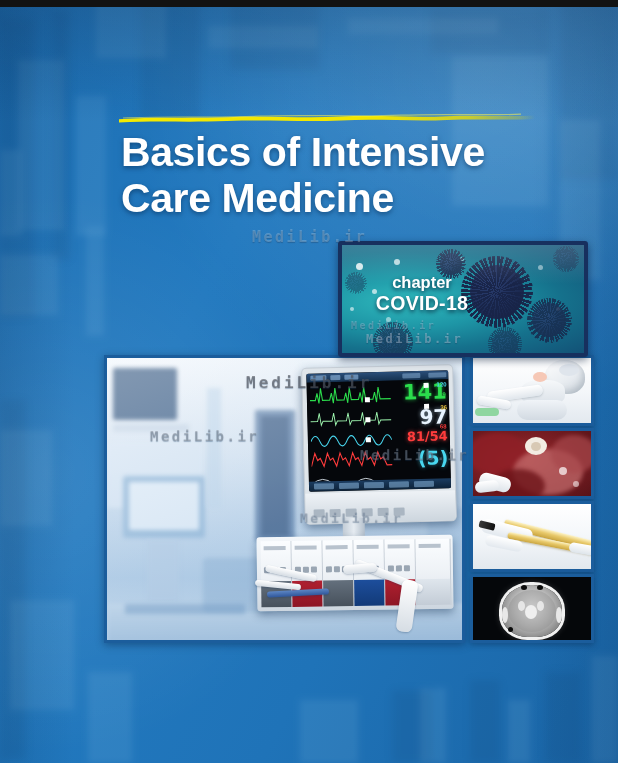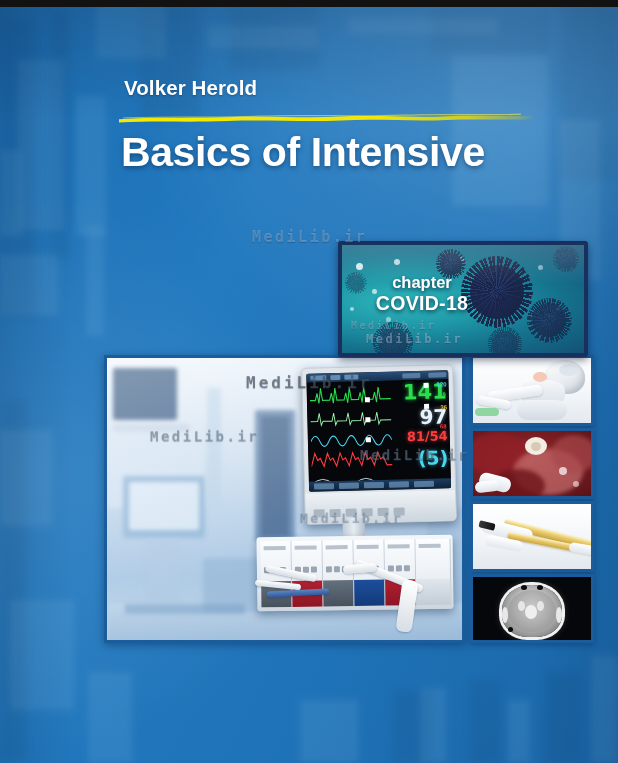--- a/index.html
+++ b/index.html
@@ -489,40 +489,40 @@
     <i style="left:592px; top:656px; width:26px;  height:107px;"></i>
     <i style="left:86px;  top:226px; width:18px;  height:110px;"></i>
     <i style="left:0px;   top:150px; width:22px;  height:86px;"></i>
   </div>
 
   <div class="bg-sheen"></div>
   <div class="bg-vignette"></div>
 
   <div class="top-bar"></div>
 
-  <div class="author">Volker Herold</div>
 
   <div class="hl-stroke">
     <svg viewBox="0 0 420 12" preserveAspectRatio="none" width="420" height="12" aria-hidden="true">
       <defs>
         <linearGradient id="hlg" x1="0" y1="0" x2="1" y2="0">
           <stop offset="0%" stop-color="#f4ea00" stop-opacity="1"></stop>
           <stop offset="62%" stop-color="#f2e600" stop-opacity="1"></stop>
           <stop offset="84%" stop-color="#eede00" stop-opacity=".78"></stop>
           <stop offset="96%" stop-color="#e8d800" stop-opacity=".30"></stop>
           <stop offset="100%" stop-color="#e8d800" stop-opacity="0"></stop>
         </linearGradient>
       </defs>
       <path d="M2,7.2 C40,4.6 72,6.8 110,5.2 C150,3.6 186,6.4 224,4.6 C262,2.9 296,6.0 330,4.2 C360,2.7 392,4.8 418,3.4 L418,7.0 C392,8.4 360,6.6 330,8.0 C296,9.6 262,6.6 224,8.4 C186,10.1 150,7.4 110,9.0 C72,10.5 40,8.6 2,10.4 Z" fill="url(#hlg)"></path>
       <path d="M6,6.0 C52,3.8 96,6.2 142,4.2 C190,2.2 236,5.2 284,3.2 C326,1.5 368,3.6 404,2.2" stroke="#fff24a" stroke-width="1.2" fill="none" opacity=".55"></path>
     </svg>
   </div>
 
   <div class="title">
     <span>Basics of Intensive</span>
+    <span>Care Medicine</span>
   </div>
 
 
   <div class="covid">
     <div class="covid-inner">
       <span class="dot" style="left:14px;  top:18px; width:7px;  height:7px;"></span>
       <span class="dot" style="left:30px;  top:44px; width:5px;  height:5px; opacity:.8;"></span>
       <span class="dot" style="left:8px;   top:62px; width:4px;  height:4px; opacity:.7;"></span>
       <span class="dot" style="left:52px;  top:14px; width:6px;  height:6px; opacity:.85;"></span>
       <span class="dot" style="left:70px;  top:36px; width:4px;  height:4px; opacity:.65;"></span>

